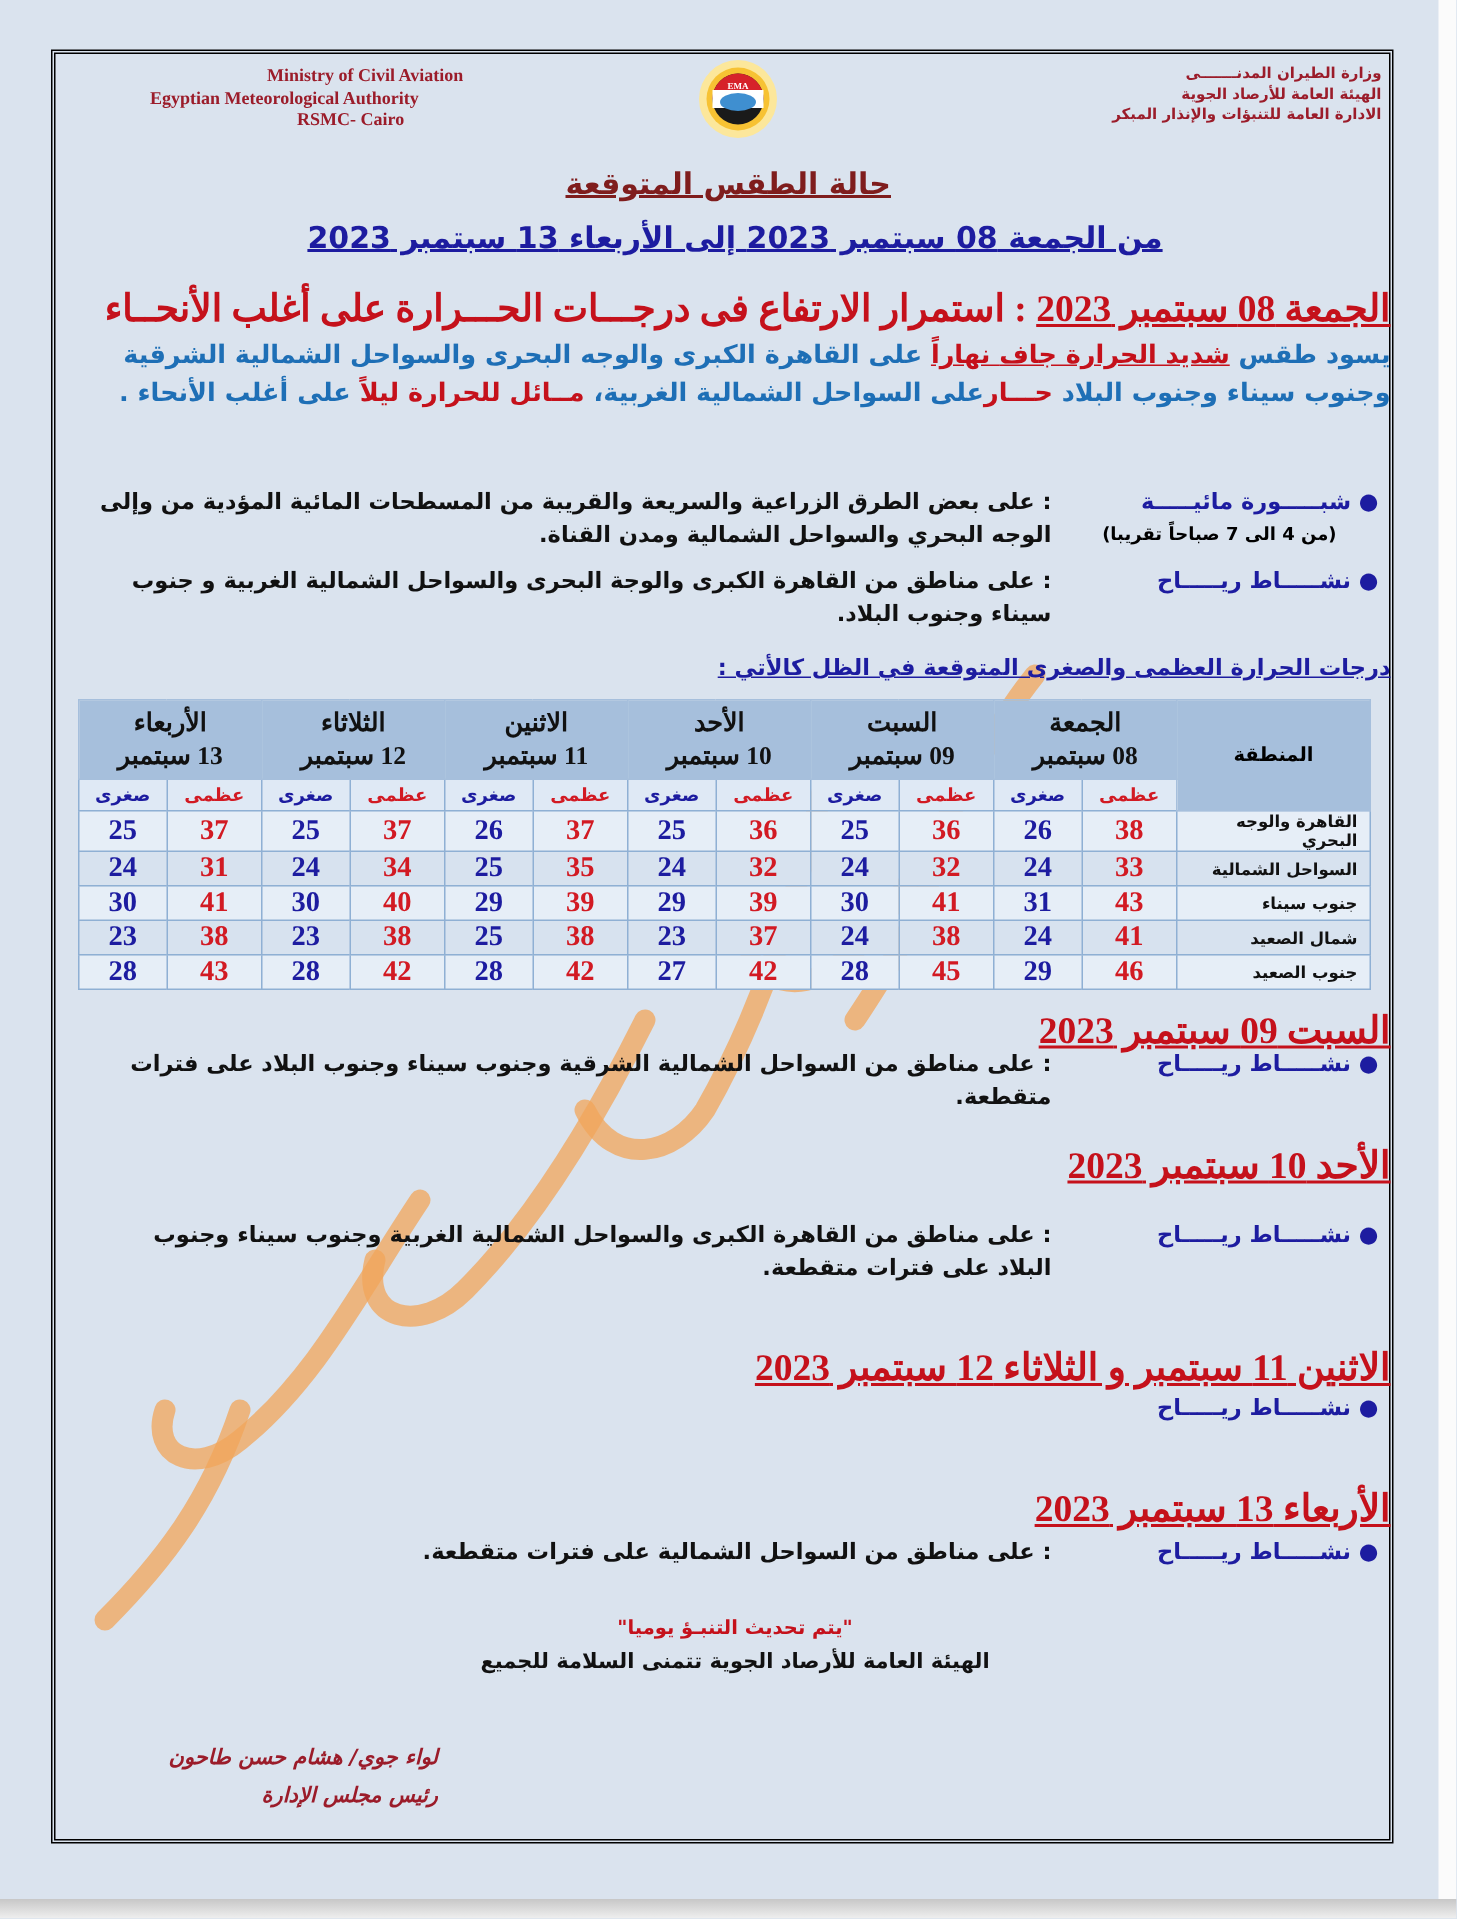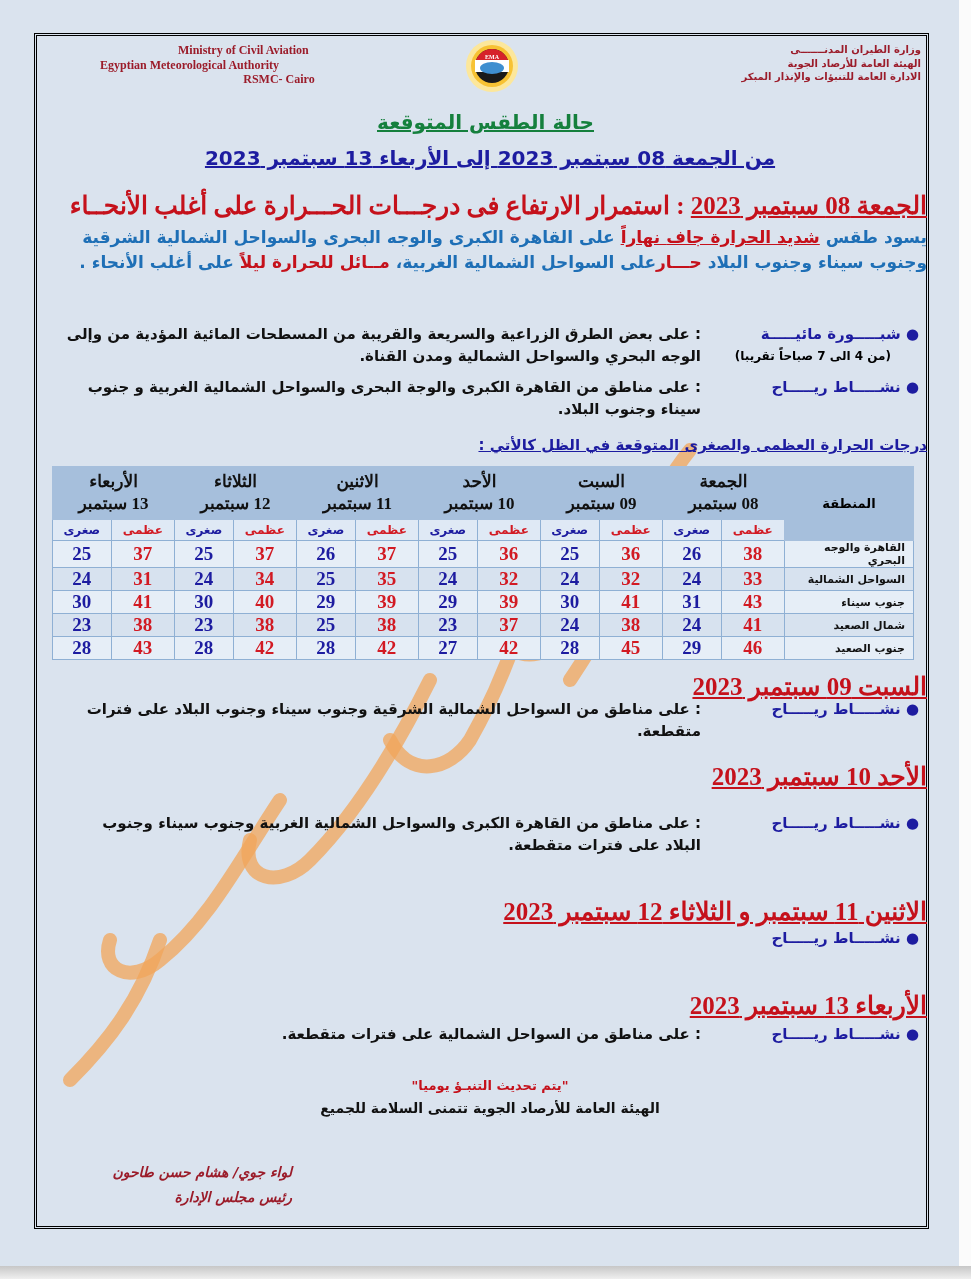--- a/index.html
+++ b/index.html
@@ -22,32 +22,32 @@
     box-sizing: border-box;
   }
   .header-en {
     position: absolute; left: 60px; top: 43px; width: 300px;
     font-family: "Liberation Serif", serif; font-weight: bold; font-size: 12px;
     color: #9b1c2a; line-height: 14.5px;
   }
   .header-en div { white-space: nowrap; }
   .header-en .l1 { padding-left: 118px; }
   .header-en .l2 { padding-left: 40px; }
-  .header-en .l3 { padding-left: 138px; text-align: center; }
+  .header-en .l3 { padding-left: 138px; }
   .header-ar {
     position: absolute; right: 50px; top: 43px; width: 260px; direction: rtl; text-align: right;
     font-family: "DejaVu Sans", sans-serif; font-weight: bold; font-size: 10px;
     color: #9b1c2a; line-height: 13.5px;
   }
   .logo {
     position: absolute; left: 466px; top: 38px; width: 52px; height: 58px;
   }
   .title {
     position: absolute; left: 0; top: 110px; width: 971px; text-align: center;
-    font-size: 20px; font-weight: bold; color: #15803d; text-decoration: underline;
+    font-size: 20px; font-weight: bold; color: #7f1d1d; text-decoration: underline;
     direction: rtl;
   }
   .subtitle {
     position: absolute; left: 0; top: 146px; width: 980px; text-align: center;
     font-size: 20px; font-weight: bold; color: #1d1ca0; text-decoration: underline;
     direction: rtl;
   }
   .day-head {
     position: absolute; right: 44px; font-family: "Liberation Serif", serif;
     font-weight: bold; font-size: 25px; color: #c5111b; direction: rtl; white-space: nowrap;

